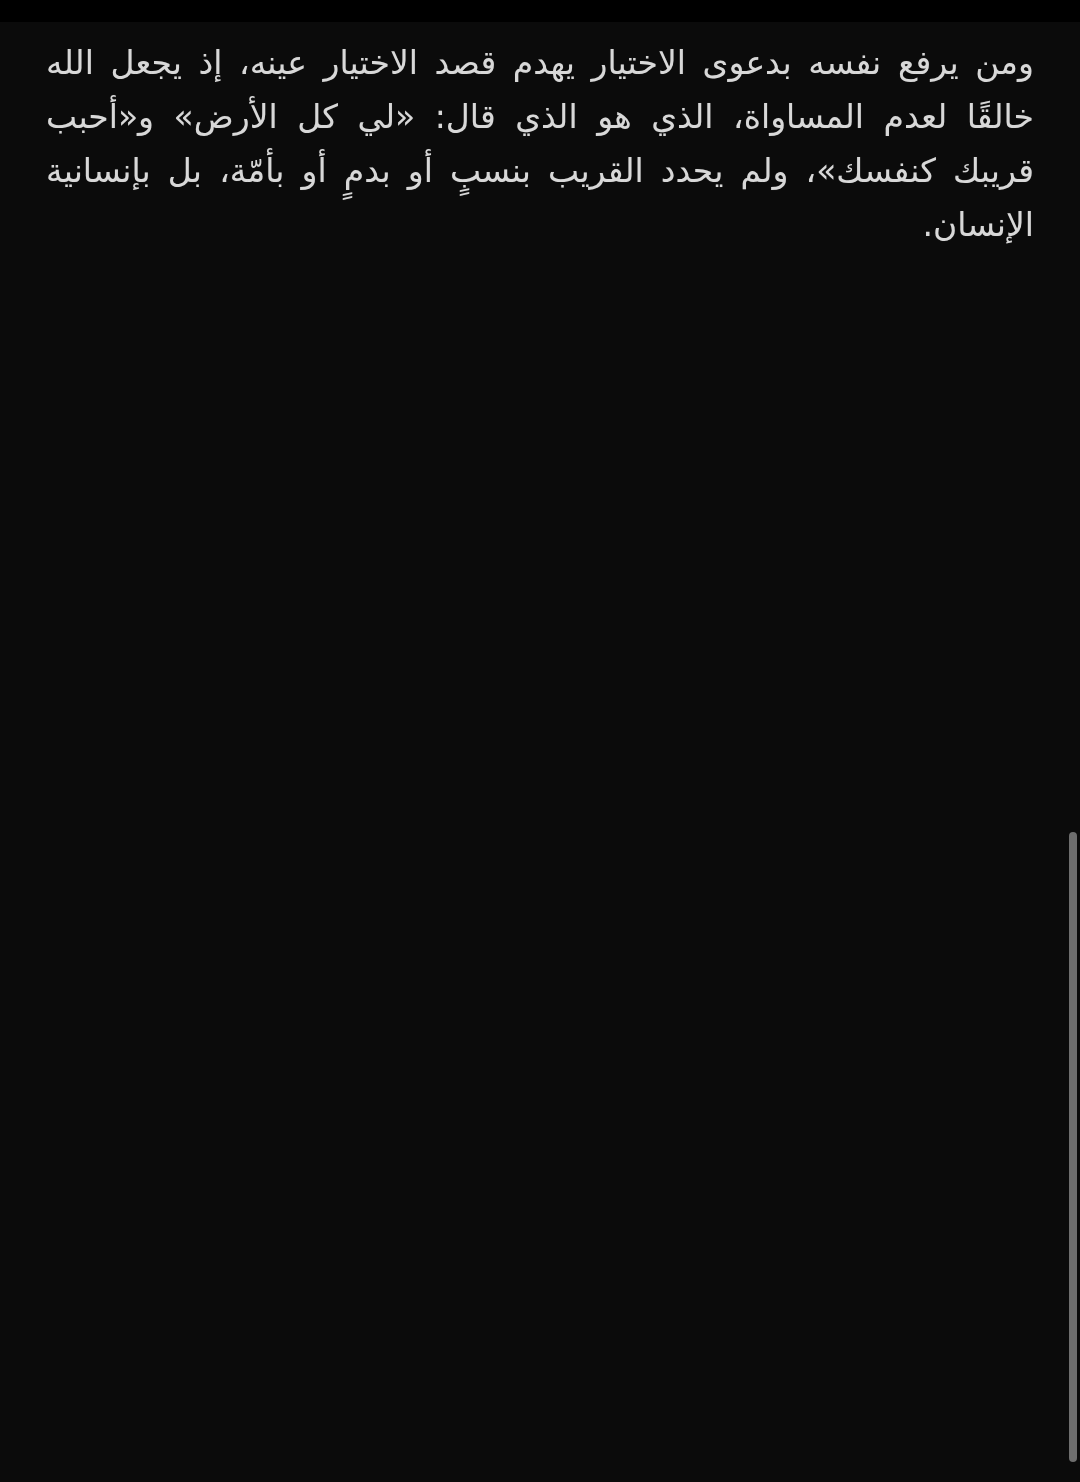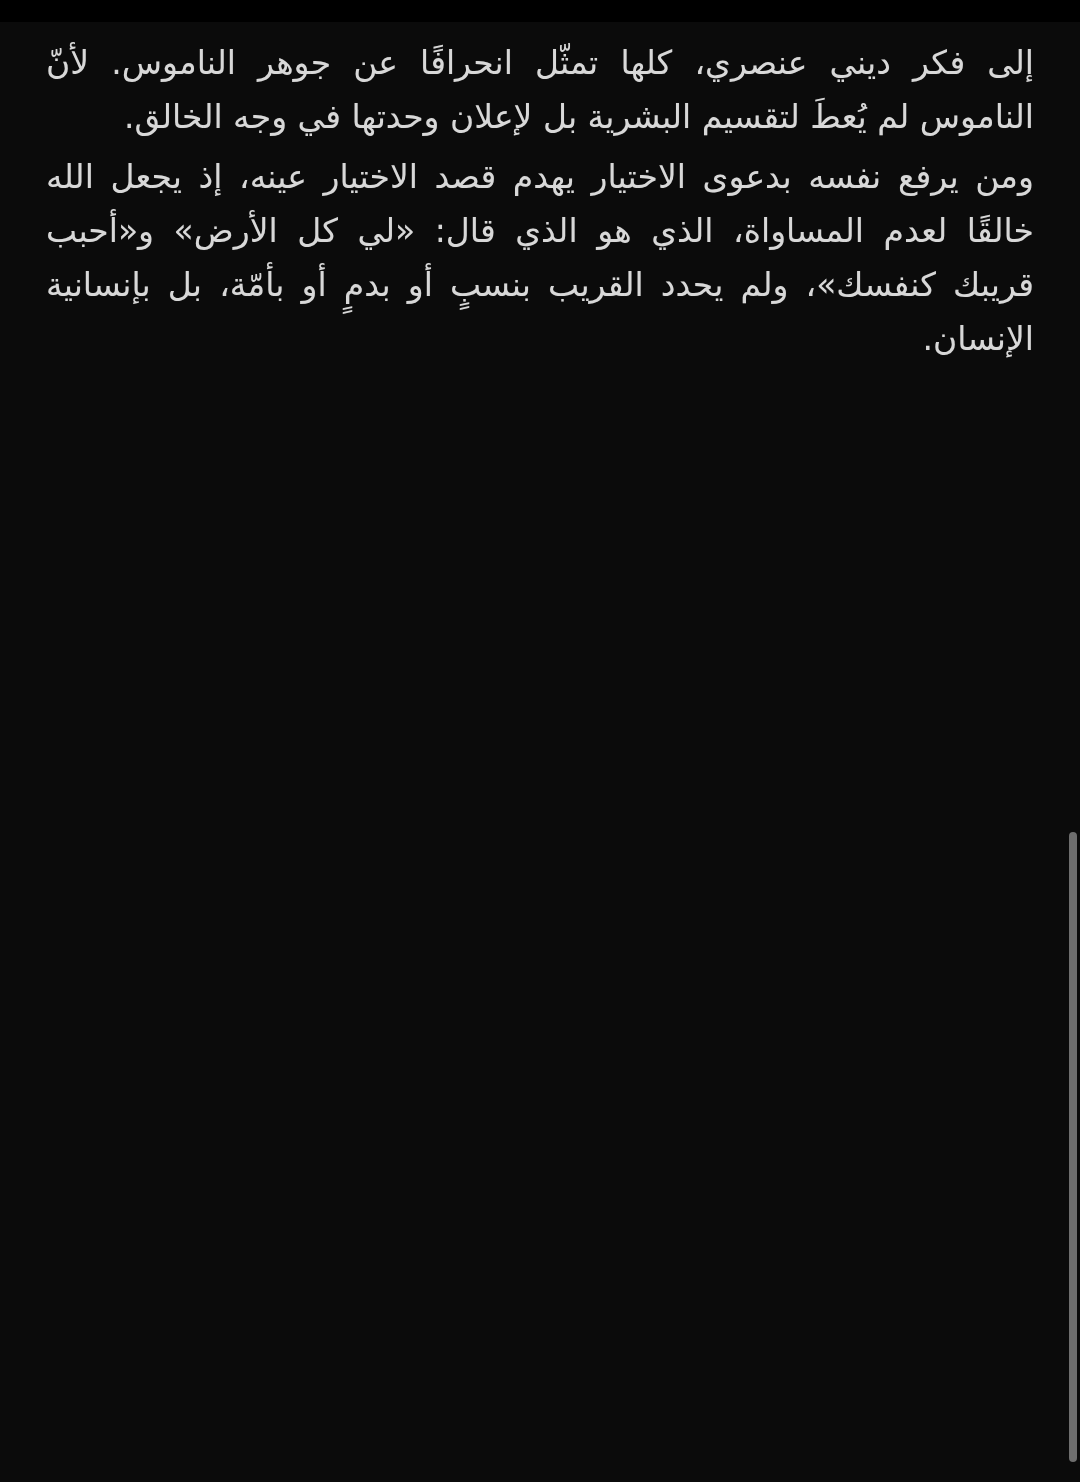--- a/index.html
+++ b/index.html
@@ -75,21 +75,20 @@
 </head>
 <body>
 
 <div class="page">
 
   <div class="top-bar"></div>
 
   <div class="reader-body">
 
     <div class="text-column">
-      <p class="paragraph">إلى فكر ديني عنصري، كلها تمثّل انحرافًا عن جوهر الناموس. لأنّ الناموس لم يُعطَ لتقسيم البشرية بل لإعلان وحدتها في وجه الخالق.</p>
       <p class="paragraph">ومن يرفع نفسه بدعوى الاختيار يهدم قصد الاختيار عينه، إذ يجعل الله خالقًا لعدم المساواة، الذي هو الذي قال: «لي كل الأرض» و«أحبب قريبك كنفسك»، ولم يحدد القريب بنسبٍ أو بدمٍ أو بأمّة، بل بإنسانية الإنسان.</p>
     </div>
 
   </div>
 
   <div class="scrollbar-track">
     <div class="scrollbar-thumb"></div>
   </div>
 
 </div>

